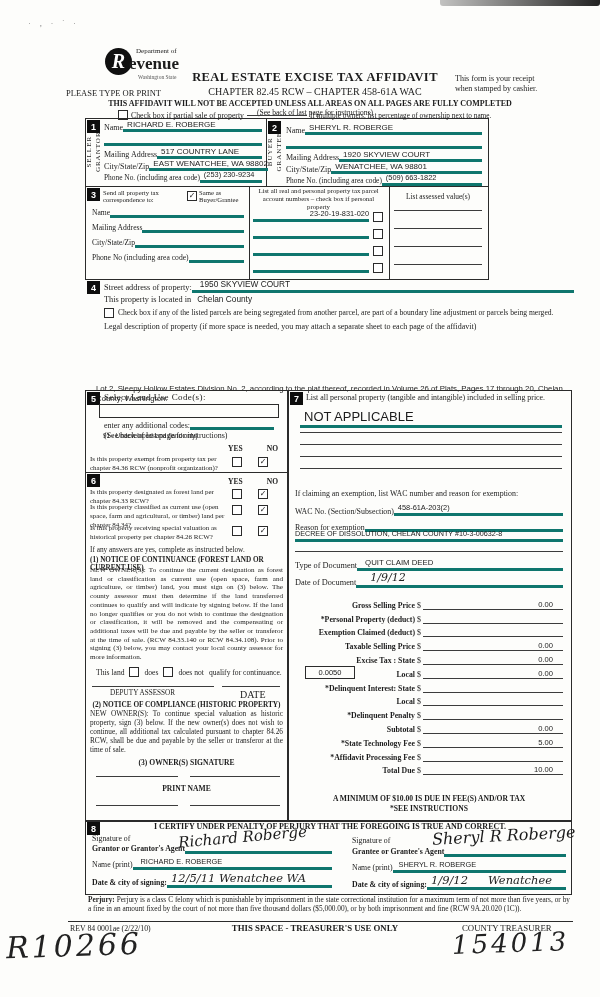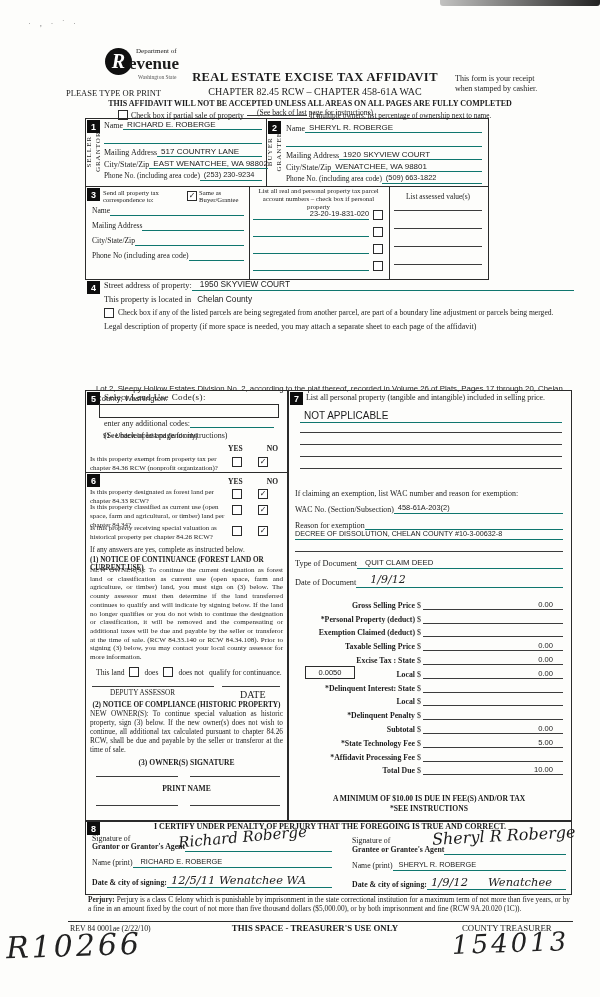--- a/index.html
+++ b/index.html
@@ -7,21 +7,21 @@
         font-family:"Liberation Serif",serif;color:#1c1c1c;}
   .a{position:absolute;}
   .box{border:1.2px solid #2b2b2b;}
   .vline{position:absolute;border-left:1px solid #2b2b2b;}
   .hline{position:absolute;border-top:1px solid #2b2b2b;}
   .badge{position:absolute;width:13px;height:13px;background:#0d0d0d;color:#fff;
          font:bold 9px "Liberation Sans",sans-serif;display:flex;align-items:center;justify-content:center;}
   .lbl{font-size:8px;}
   .fieldrow{position:absolute;display:flex;align-items:flex-end;font-size:8px;line-height:1.15;}
   .fl{white-space:nowrap;}
-  .fv{flex:1;border-bottom:1px solid #0f766e;font-family:"Liberation Sans",sans-serif;
+  .fv{flex:1;border-bottom:3px solid #0f766e;font-family:"Liberation Sans",sans-serif;
       padding:0 0 0 4px;white-space:nowrap;min-height:9px;}
   .sans{font-family:"Liberation Sans",sans-serif;margin-top:48px;}
   .cb{display:inline-flex;width:8px;height:8px;border:1px solid #2b2b2b;align-items:center;
       justify-content:center;font-size:8px;line-height:1;background:#fff;flex:0 0 auto;}
   .vlabel{position:absolute;transform:rotate(-90deg);transform-origin:center;font-size:7px;
           letter-spacing:1px;text-align:center;line-height:1.25;width:64px;white-space:pre-line;}
   .yesno{position:absolute;width:50px;display:flex;justify-content:space-between;font-size:7.5px;font-weight:bold;}
   .q{position:absolute;font-size:7px;line-height:1.25;}
   .para{position:absolute;font-size:7.1px;line-height:1.23;text-align:justify;}
   .bt{font-weight:bold;}
@@ -256,21 +256,21 @@
   <div class="uline" style="left:190px;top:776px;width:90px;"></div>
   <div class="a ctr bt" style="left:90px;top:784px;width:193px;font-size:7.6px;">PRINT NAME</div>
   <div class="uline" style="left:96px;top:805px;width:82px;"></div>
   <div class="uline" style="left:190px;top:805px;width:90px;"></div>
 
   <div class="a box" style="left:287px;top:390px;width:283px;height:430px;"></div>
 
   <div class="badge" style="left:290px;top:392px;">7</div>
   <div class="a" style="left:306px;top:393px;width:252px;font-size:7.9px;line-height:1.3;">List all  personal property (tangible and intangible) included in selling price.</div>
   <div class="fieldrow" style="left:300px;top:410px;width:262px;">
-    <span class="fv" style="font-size:10px;">NOT APPLICABLE</span>
+    <span class="fv" style="font-size:13px;">NOT APPLICABLE</span>
   </div>
   <div class="uline" style="left:300px;top:432px;width:262px;"></div>
   <div class="uline" style="left:300px;top:444px;width:262px;"></div>
   <div class="uline" style="left:300px;top:456px;width:262px;"></div>
   <div class="uline" style="left:300px;top:468px;width:262px;"></div>
 
   <div class="a" style="left:295px;top:489px;width:268px;font-size:7.9px;">If claiming an exemption, list WAC number and reason for exemption:</div>
   <div class="fieldrow" style="left:295px;top:504px;width:268px;font-size:7.9px;">
     <span class="fl">WAC No. (Section/Subsection)</span>
     <span class="fv" style="font-size:7.4px;">458-61A-203(2)</span>

